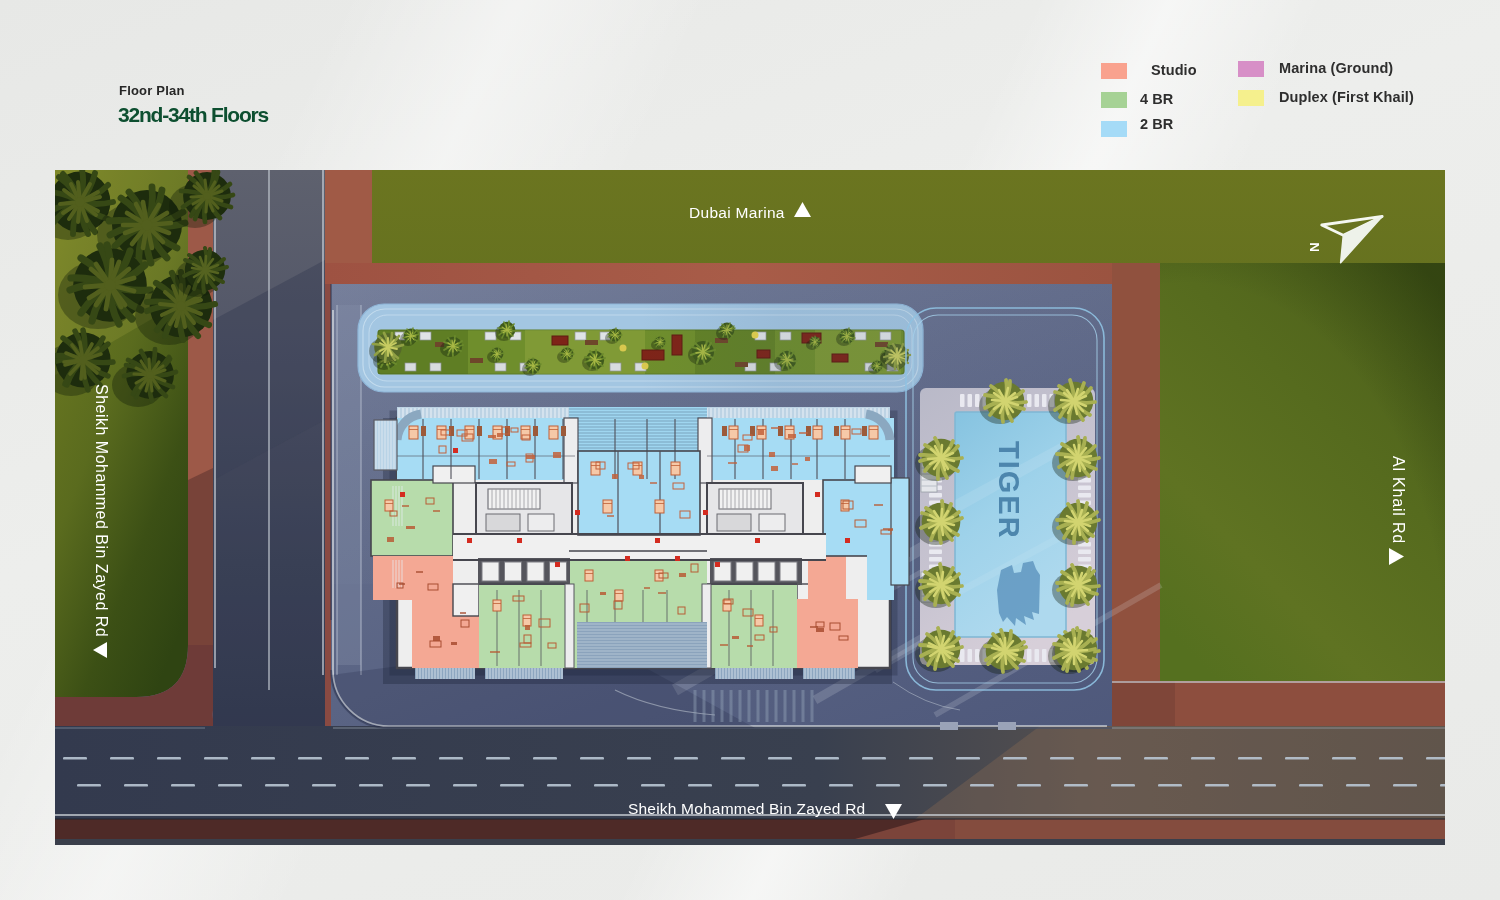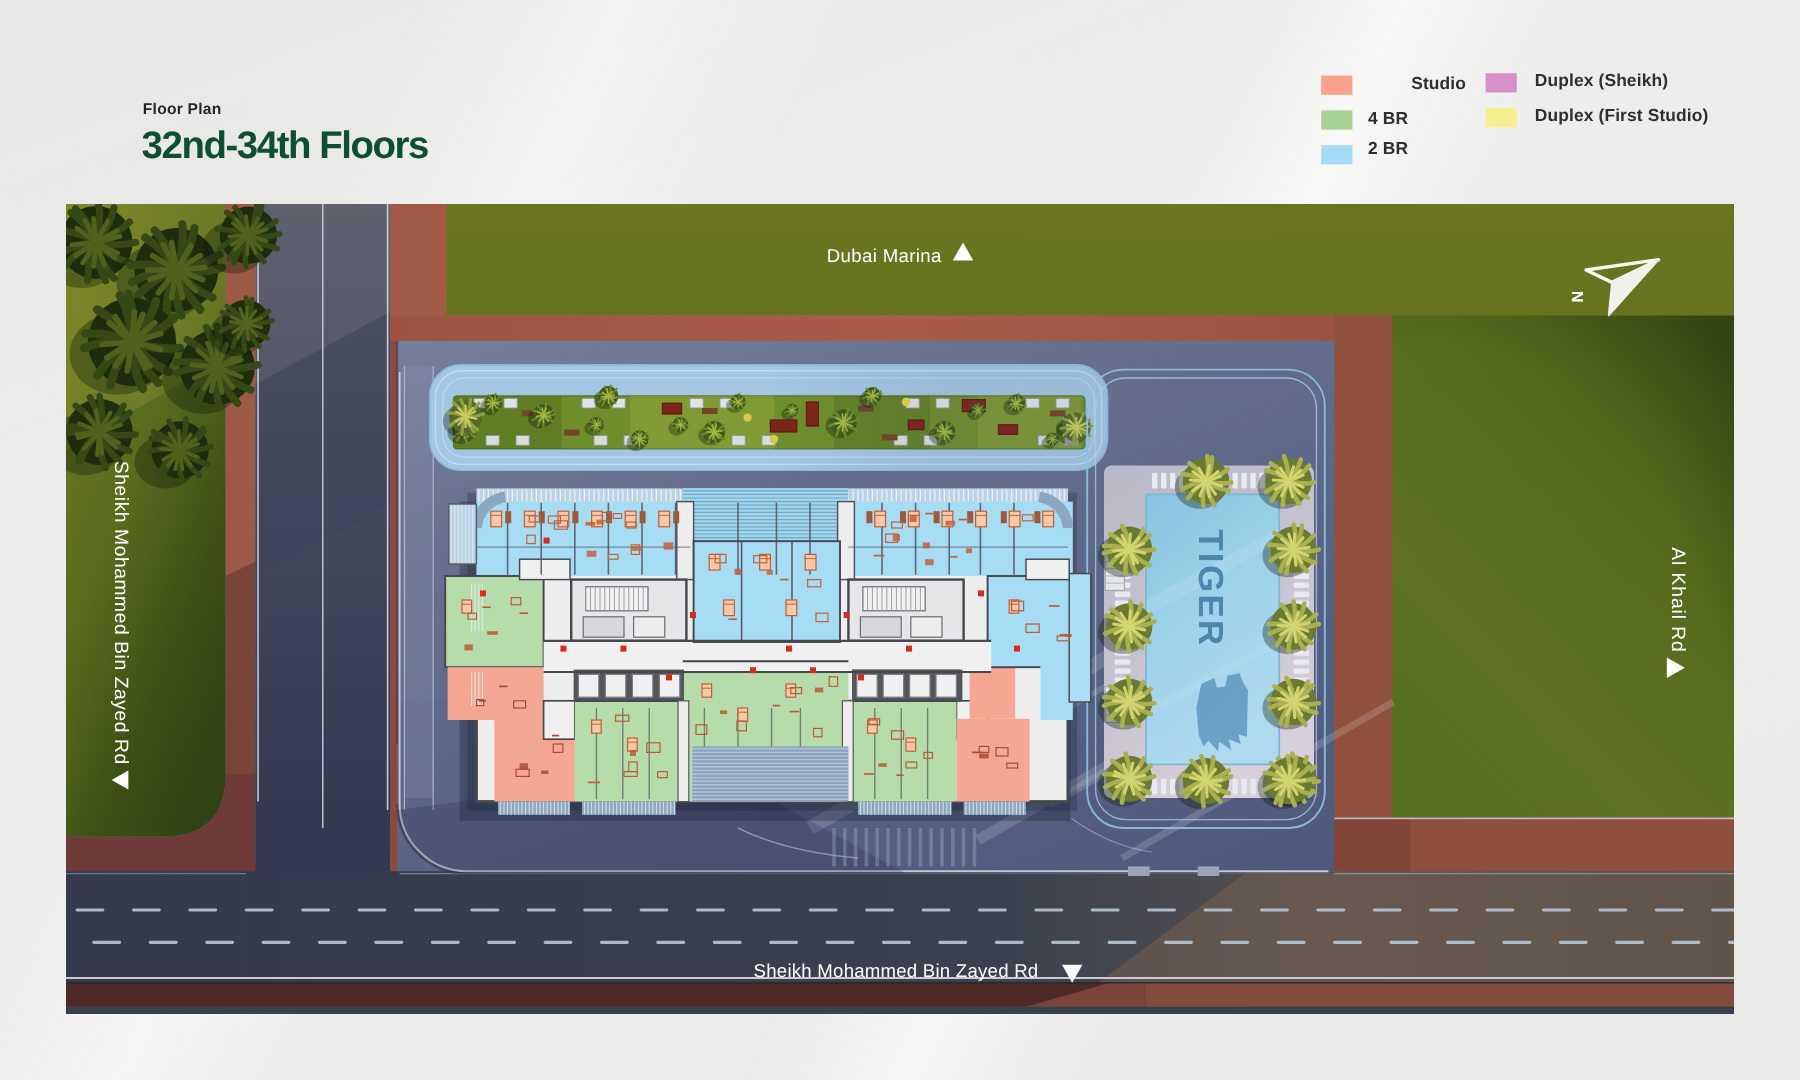--- a/index.html
+++ b/index.html
@@ -4,32 +4,32 @@
 html,body{margin:0;padding:0;width:1500px;height:900px;overflow:hidden;font-family:"Liberation Sans",sans-serif;}
 body{background:
  linear-gradient(115deg, rgba(255,255,255,0) 54%, rgba(255,255,255,0.55) 61%, rgba(255,255,255,0) 69%),
  linear-gradient(115deg, rgba(255,255,255,0) 18%, rgba(255,255,255,0.45) 27%, rgba(255,255,255,0) 37%),
  linear-gradient(160deg, #e7e8e6 0%, #edeeec 40%, #e9eae8 100%);
  position:relative;}
 .lg{position:absolute;font-size:14.5px;font-weight:600;color:#2e2e2e;letter-spacing:0.1px}
 </style></head>
 <body>
 <div style="position:absolute;left:119px;top:83px;font-size:13px;font-weight:600;color:#262626;letter-spacing:0.2px">Floor Plan</div>
-<div style="position:absolute;left:118px;top:103px;font-size:32px;font-weight:600;color:#0d4f30;letter-spacing:-1.2px">32nd-34th Floors</div>
+<div style="position:absolute;left:118px;top:103px;font-size:21px;font-weight:600;color:#0d4f30;letter-spacing:-1.2px">32nd-34th Floors</div>
 
 <div style="position:absolute;left:1101px;top:63px;width:26px;height:16px;background:#f9a28e"></div>
-<div class="lg" style="left:1176px;top:62px">Studio</div>
+<div class="lg" style="left:1151px;top:62px">Studio</div>
 <div style="position:absolute;left:1101px;top:92px;width:26px;height:16px;background:#a6d295"></div>
 <div class="lg" style="left:1140px;top:91px">4 BR</div>
 <div style="position:absolute;left:1101px;top:121px;width:26px;height:16px;background:#a5dbf7"></div>
 <div class="lg" style="left:1140px;top:116px">2 BR</div>
 <div style="position:absolute;left:1238px;top:61px;width:26px;height:16px;background:#d78fc7"></div>
-<div class="lg" style="left:1279px;top:60px">Duplex (Sheikh)</div>
+<div class="lg" style="left:1279px;top:60px">Marina (Ground)</div>
 <div style="position:absolute;left:1238px;top:90px;width:26px;height:16px;background:#f5f08d"></div>
-<div class="lg" style="left:1279px;top:89px">Duplex (First Studio)</div>
+<div class="lg" style="left:1279px;top:89px">Duplex (First Khail)</div>
 
 <svg width="1390" height="675" viewBox="0 0 1390 675" style="position:absolute;left:55px;top:170px">
     <defs>
 <linearGradient id="grassTop" x1="0" y1="0" x2="0" y2="1">
  <stop offset="0" stop-color="#6b7520"></stop>
         <stop offset="0.55" stop-color="#5e6d1e"></stop>
         <stop offset="1" stop-color="#4c5f1a"></stop>
 </linearGradient>
 <linearGradient id="grassLeft" x1="0.1" y1="0" x2="0.75" y2="1">
  <stop offset="0" stop-color="#717d22"></stop>

